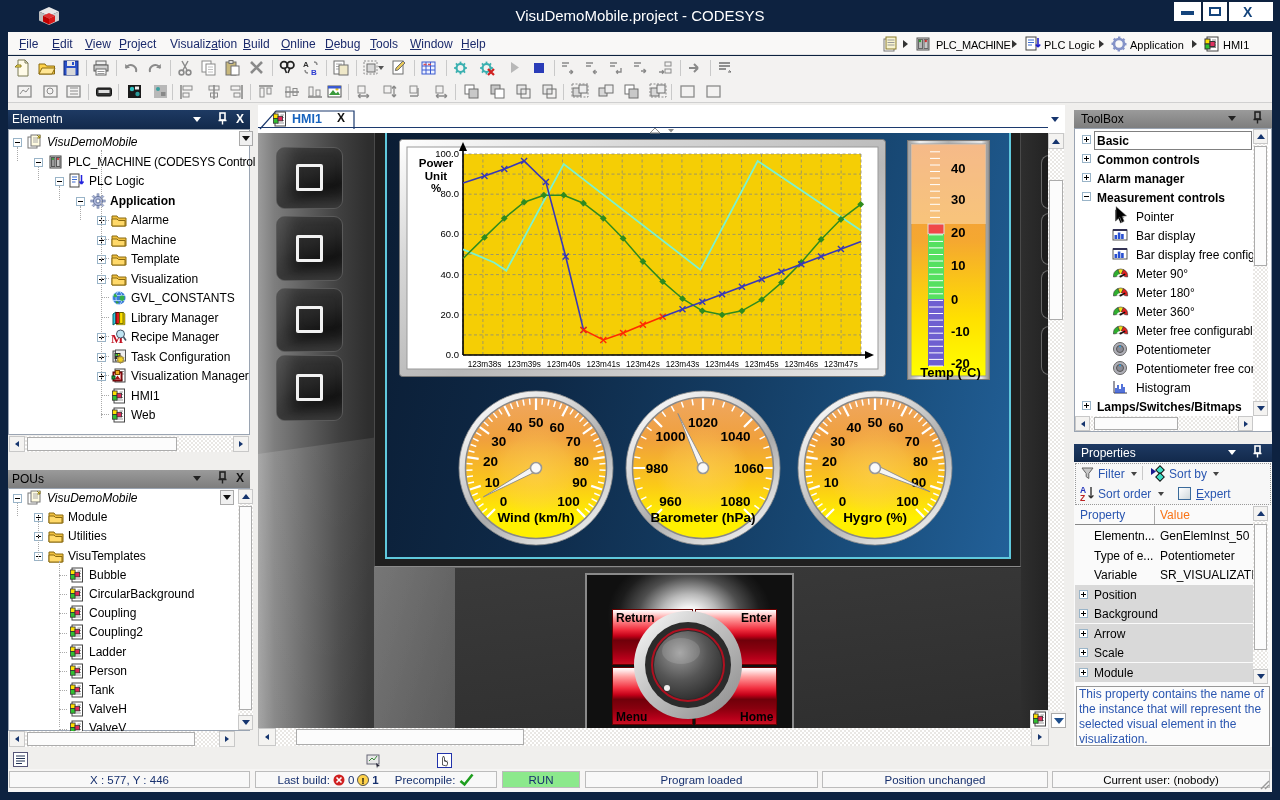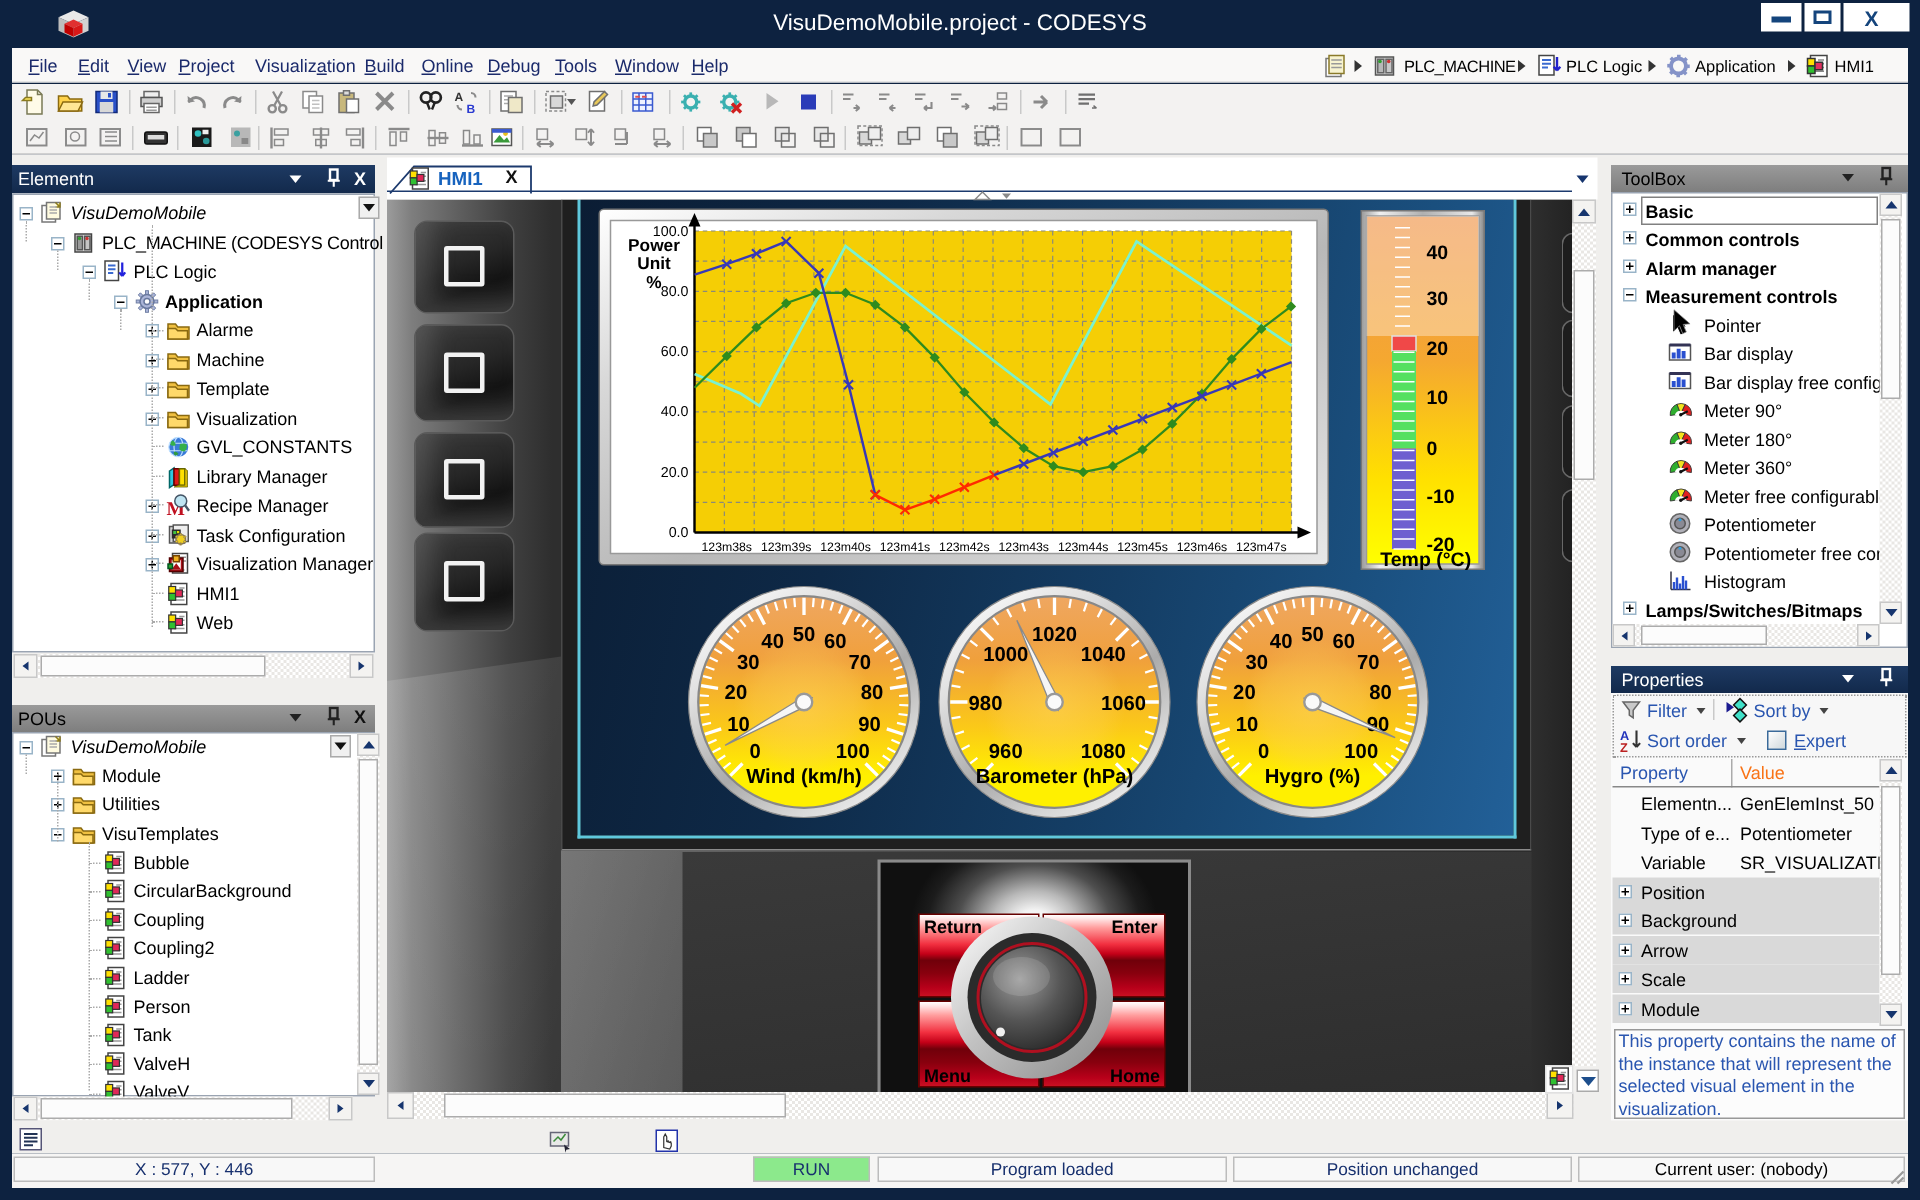--- a/index.html
+++ b/index.html
@@ -365,20 +365,29 @@
 <svg class="a" style="left:679px;top:83px" width="18" height="18">
     <rect x="2" y="3" width="13" height="11" fill="none" stroke="#8a8a8a" stroke-width="1.3"></rect>
   </svg>
 <svg class="a" style="left:705px;top:83px" width="18" height="18">
     <rect x="2" y="3" width="13" height="11" fill="none" stroke="#8a8a8a" stroke-width="1.3"></rect>
   </svg>
 <div class="a" style="left:8px;top:769px;width:1264px;height:23px;background:#f6f5f4"></div>
 <div class="a" style="left:0;top:792px;width:1280px;height:8px;background:#0d2240"></div>
 <div class="a" style="left:0;top:769px;width:1118px;height:23px">
     <div class="cell" style="left:9px;width:241px">X : 577, Y : 446</div>
+    <div class="cell" style="left:255px;width:242px">Last build: <svg width="12" height="12" style="position:static;margin:0 3px">
+        <circle cx="6" cy="6" r="5.5" fill="#d02020"></circle>
+        <path d="M3.5 3.5 L8.5 8.5 M8.5 3.5 L3.5 8.5" stroke="#fff" stroke-width="1.6"></path>
+      </svg> 0 <svg width="12" height="12" style="position:static;margin:0 3px">
+        <circle cx="6" cy="6" r="5.5" fill="#ffd24a" stroke="#555"></circle>
+        <text x="6" y="9.5" text-anchor="middle" font-size="9" font-weight="bold" fill="#000">!</text>
+      </svg> <span class="b">1</span>&nbsp;&nbsp;&nbsp;&nbsp; Precompile: <svg width="15" height="13" style="position:static;margin-left:4px">
+        <path d="M1.5 8 L5.5 11.5 L13.5 1.5" stroke="#1e9e1e" stroke-width="2.6" fill="none"></path>
+      </svg></div>
     <div class="cell" style="left:502px;width:78px;background:#8ce98c">RUN</div>
     <div class="cell" style="left:585px;width:233px">Program loaded</div>
     <div class="cell" style="left:822px;width:226px">Position unchanged</div>
     <div class="cell" style="left:1052px;width:218px;color:#000">Current user: (nobody)</div>
   </div>
 <svg class="a" style="left:1255px;top:775px" width="15" height="15">
     <path d="M14 14 L14 14" stroke="#9a9a9a" stroke-width="1.5"></path>
     <path d="M10 14 L14 10" stroke="#9a9a9a" stroke-width="1.5"></path>
     <path d="M6 14 L14 6" stroke="#9a9a9a" stroke-width="1.5"></path>
   </svg>

